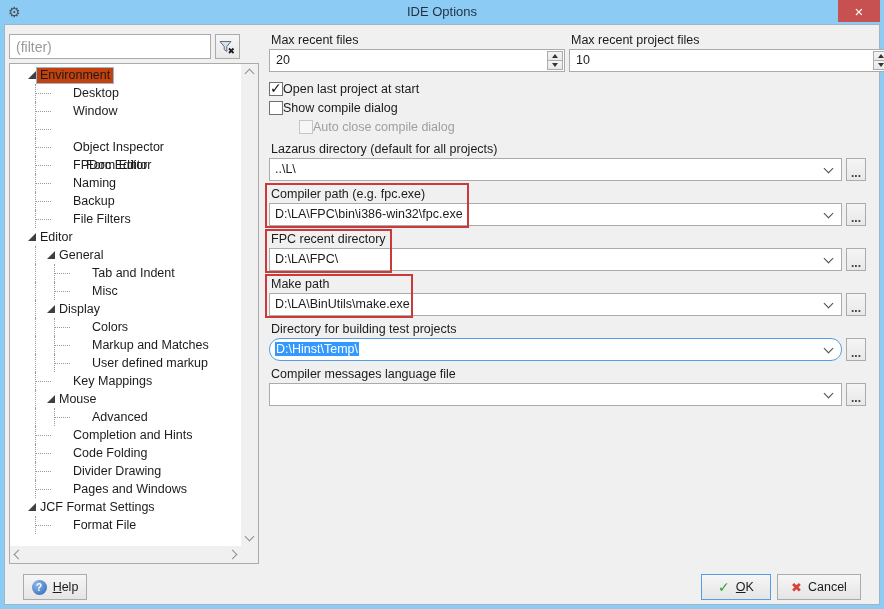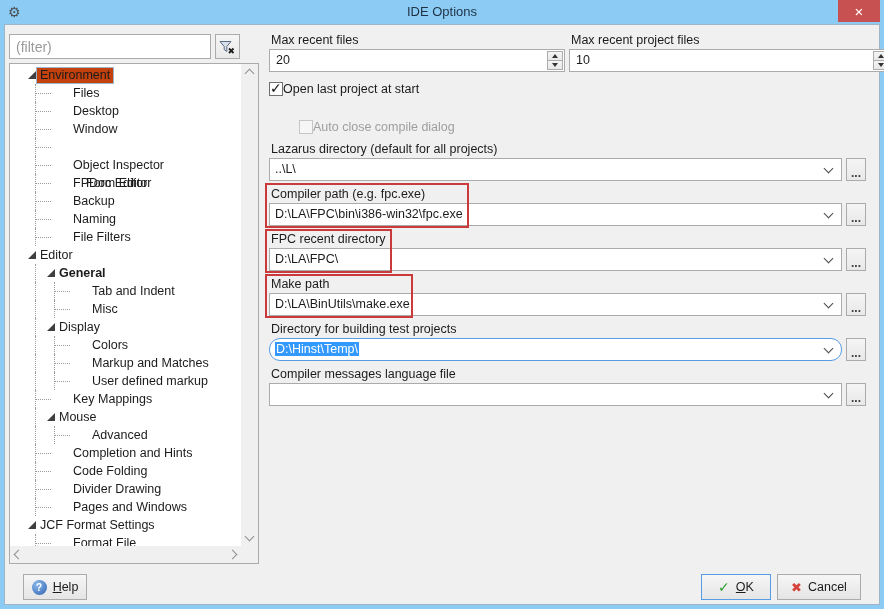--- a/index.html
+++ b/index.html
@@ -92,25 +92,20 @@
 
     <div class="tree">
       <div class="tree-items">
           <div class="trow tsel">
             <span class="ttri" style="left: 18px;"></span>
             <span class="tlabel" style="left: 30px;">Environment</span>
           </div>
           <div class="trow">
             <span class="tguide" style="left: 25px;"></span>
             <span class="tstub" style="left: 25px;"></span>
-            <span class="tlabel" style="left: 63px;">Files</span>
-          </div>
-          <div class="trow">
-            <span class="tguide" style="left: 25px;"></span>
-            <span class="tstub" style="left: 25px;"></span>
             <span class="tlabel" style="left: 63px;">Desktop</span>
           </div>
           <div class="trow">
             <span class="tguide" style="left: 25px;"></span>
             <span class="tstub" style="left: 25px;"></span>
             <span class="tlabel" style="left: 63px;">Window</span>
           </div>
           <div class="trow">
             <span class="tguide" style="left: 25px;"></span>
             <span class="tstub" style="left: 25px;"></span>
@@ -122,40 +117,40 @@
             <span class="tlabel" style="left: 63px;">Object Inspector</span>
           </div>
           <div class="trow">
             <span class="tguide" style="left: 25px;"></span>
             <span class="tstub" style="left: 25px;"></span>
             <span class="tlabel" style="left: 63px;">FPDoc Editor</span>
           </div>
           <div class="trow">
             <span class="tguide" style="left: 25px;"></span>
             <span class="tstub" style="left: 25px;"></span>
+            <span class="tlabel" style="left: 63px;">Naming</span>
+          </div>
+          <div class="trow">
+            <span class="tguide" style="left: 25px;"></span>
+            <span class="tstub" style="left: 25px;"></span>
             <span class="tlabel" style="left: 63px;">Backup</span>
-          </div>
-          <div class="trow">
-            <span class="tguide" style="left: 25px;"></span>
-            <span class="tstub" style="left: 25px;"></span>
-            <span class="tlabel" style="left: 63px;">Naming</span>
           </div>
           <div class="trow">
             <span class="tguide" style="left: 25px;"></span>
             <span class="tstub" style="left: 25px;"></span>
             <span class="tlabel" style="left: 63px;">File Filters</span>
           </div>
           <div class="trow">
             <span class="ttri" style="left: 18px;"></span>
             <span class="tlabel" style="left: 30px;">Editor</span>
           </div>
           <div class="trow">
             <span class="tguide" style="left: 25px;"></span>
             <span class="ttri" style="left: 37px;"></span>
-            <span class="tlabel" style="left: 49px; font-weight: bold;">General</span>
+            <span class="tlabel" style="left: 49px;">General</span>
           </div>
           <div class="trow">
             <span class="tguide" style="left: 25px;"></span>
             <span class="tguide" style="left: 44px;"></span>
             <span class="tstub" style="left: 44px;"></span>
             <span class="tlabel" style="left: 82px;">Tab and Indent</span>
           </div>
           <div class="trow">
             <span class="tguide" style="left: 25px;"></span>
             <span class="tguide" style="left: 44px;"></span>
@@ -265,20 +260,24 @@
         <span class="spinbtn">
             <span class="arrow-down"></span>
           </span>
       </span>
     </div>
 
     <div class="cbrow" style="left:264px;top:56px;">
       <span class="checkbox checked"></span>
       <span class="cbl">Open last project at start</span>
     </div>
+    <div class="cbrow" style="left:264px;top:75px;">
+      <span class="checkbox"></span>
+      <span class="cbl">Show compile dialog</span>
+    </div>
     <div class="cbrow disabled" style="left:294px;top:94px;">
       <span class="checkbox disabled"></span>
       <span class="cbl">Auto close compile dialog</span>
     </div>
 
     <div class="frow" style="top:117px;">
       <div class="rlabel">Lazarus directory (default for all projects)</div>
       <div class="combo">
         <span class="cval">..\L\</span>
         <span class="chev-down"></span>

